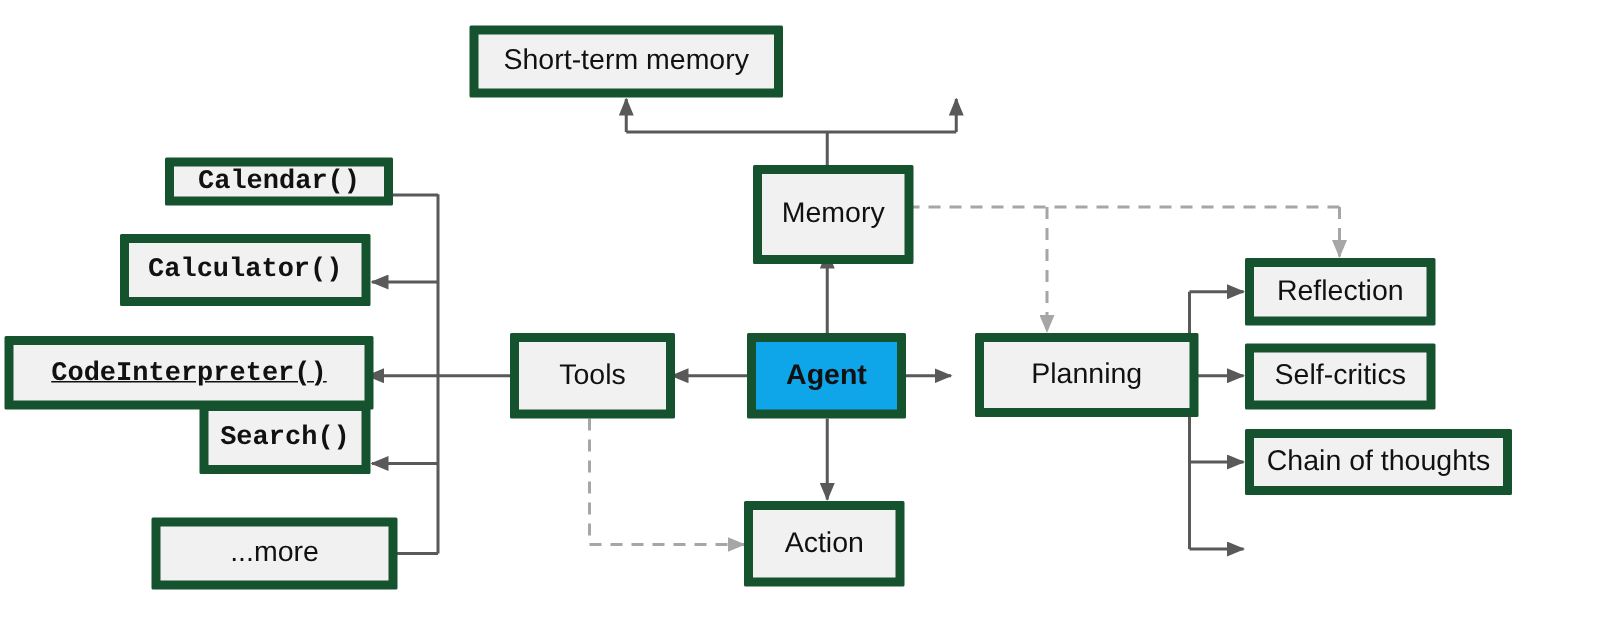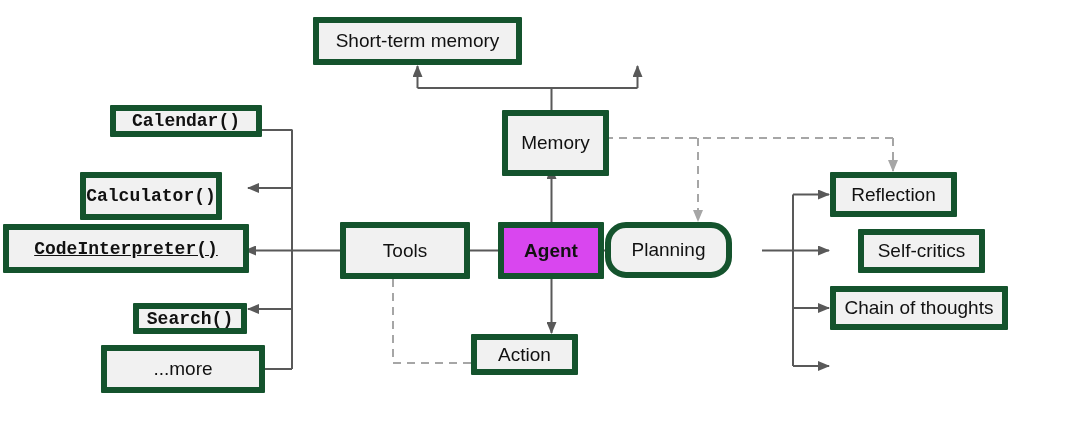--- a/index.html
+++ b/index.html
@@ -22,21 +22,21 @@
     color:#111111;
     white-space:nowrap;
     border-radius:1px;
   }
   .node.mono{
     font-family:"Liberation Mono","DejaVu Sans Mono",monospace;
     font-weight:bold;
     font-size:18px;
   }
   .node.agent{
-    background:#d946ef;
+    background:#0ea5e9;
     font-weight:bold;
   }
   svg.connectors{
     position:absolute;
     left:0;top:0;
     width:1080px;height:428px;
     pointer-events:none;
   }
   .solid-line{stroke:#595959;stroke-width:2;fill:none;}
   .dashed-line{stroke:#a6a6a6;stroke-width:2;fill:none;stroke-dasharray:8 6;}
@@ -88,36 +88,36 @@
     <path class="dashed-line" d="M393,279 V363 H496" marker-end="url(#arrow-dashed)"></path>
   </svg>
 
   <div class="node" style="left:313px;top:17px;width:209px;height:48px;">Short-term memory</div>
 
 
   <div class="node" style="left:502px;top:110px;width:107px;height:66px;">Memory</div>
 
   <div class="node mono" style="left:110px;top:105px;width:152px;height:32px;">Calendar()</div>
 
-  <div class="node mono" style="left:80px;top:172px;width:142px;height:48px;">Calculator()</div>
+  <div class="node mono" style="left:80px;top:156px;width:167px;height:48px;">Calculator()</div>
 
   <div class="node mono" style="left:3px;top:224px;width:246px;height:49px;text-decoration:underline;">CodeInterpreter()</div>
 
-  <div class="node mono" style="left:133px;top:303px;width:114px;height:31px;">Search()</div>
+  <div class="node mono" style="left:133px;top:268px;width:114px;height:48px;">Search()</div>
 
   <div class="node" style="left:101px;top:345px;width:164px;height:48px;">...more</div>
 
-  <div class="node" style="left:340px;top:222px;width:130px;height:57px;">Tools</div>
+  <div class="node" style="left:340px;top:222px;width:110px;height:57px;">Tools</div>
 
   <div class="node agent" style="left:498px;top:222px;width:106px;height:57px;">Agent</div>
 
-  <div class="node" style="left:605px;top:222px;width:127px;height:56px;border-radius:21px;">Planning</div>
+  <div class="node" style="left:650px;top:222px;width:149px;height:56px;">Planning</div>
 
-  <div class="node" style="left:471px;top:334px;width:107px;height:41px;">Action</div>
+  <div class="node" style="left:496px;top:334px;width:107px;height:57px;">Action</div>
 
   <div class="node" style="left:830px;top:172px;width:127px;height:45px;">Reflection</div>
 
-  <div class="node" style="left:830px;top:229px;width:127px;height:44px;margin-left:28px;">Self-critics</div>
+  <div class="node" style="left:830px;top:229px;width:127px;height:44px;">Self-critics</div>
 
   <div class="node" style="left:830px;top:286px;width:178px;height:44px;">Chain of thoughts</div>
 
 
 </div>
 
 </body></html>

